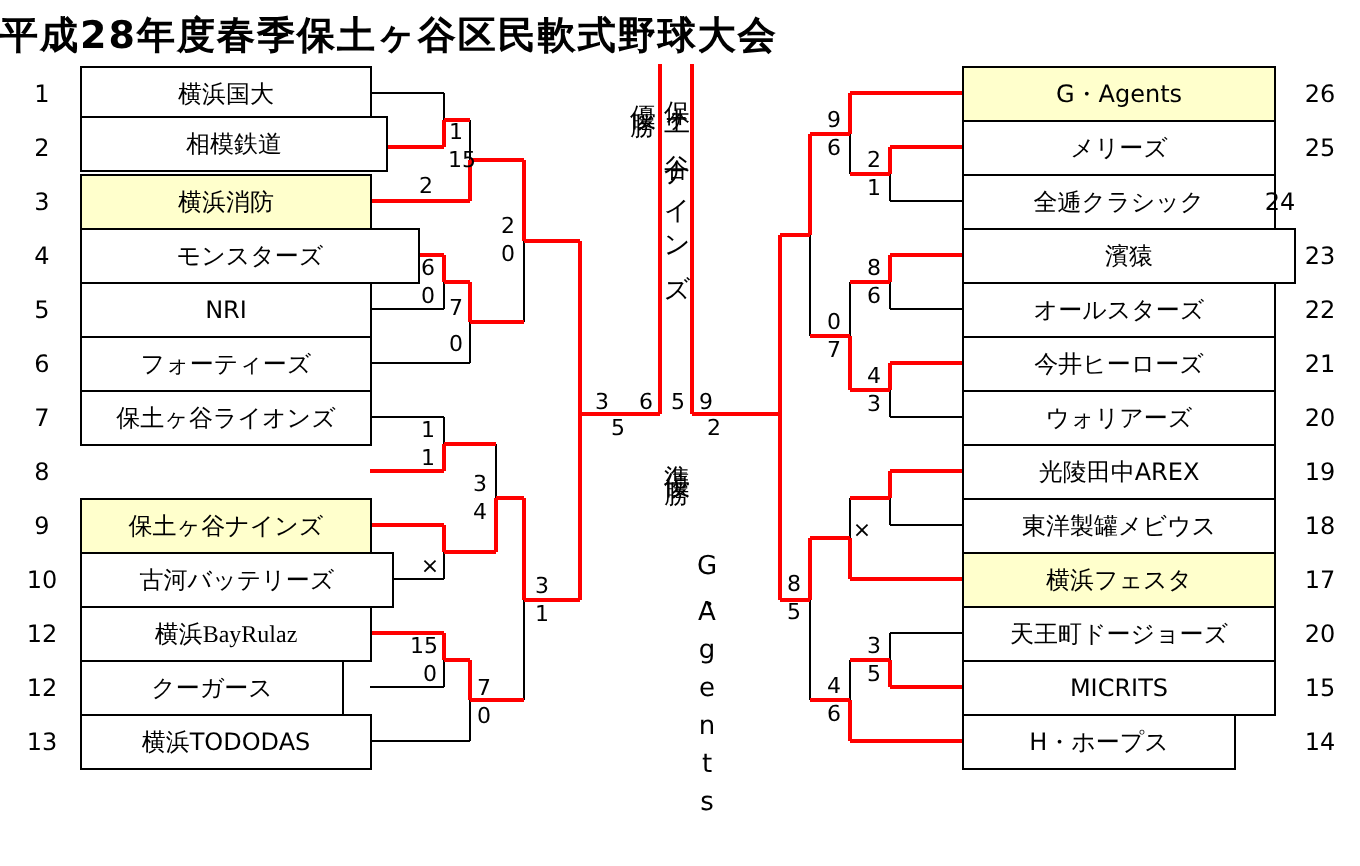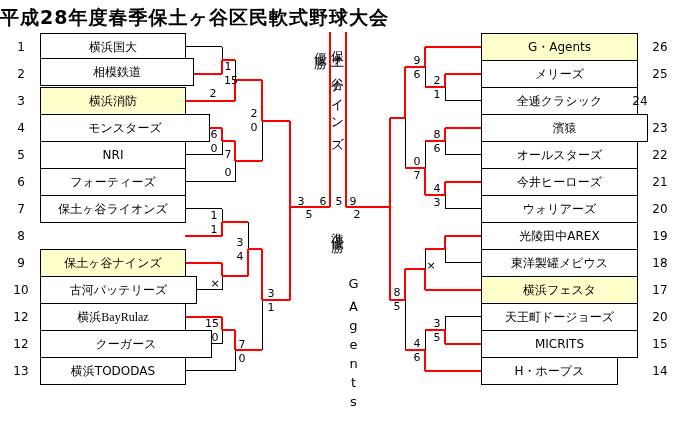--- a/index.html
+++ b/index.html
@@ -70,21 +70,21 @@
     <div class="seed" style="left: 9px; top: 168px;">6</div>
     <div class="team-box" style="left: 40px; top: 195px; width: 146px;">保土ヶ谷ライオンズ</div>
     <div class="seed" style="left: 9px; top: 195px;">7</div>
     <div class="seed" style="left: 9px; top: 222px;">8</div>
     <div class="team-box" style="left: 40px; top: 249px; width: 146px; background: rgb(255, 255, 204);">保土ヶ谷ナインズ</div>
     <div class="seed" style="left: 9px; top: 249px;">9</div>
     <div class="team-box" style="left: 40px; top: 276px; width: 157px;">古河バッテリーズ</div>
     <div class="seed" style="left: 9px; top: 276px;">10</div>
     <div class="team-box" style="left: 40px; top: 303px; width: 146px; font-family: Liberation Serif, serif;">横浜BayRulaz</div>
     <div class="seed" style="left: 9px; top: 303px;">12</div>
-    <div class="team-box" style="left: 40px; top: 330px; width: 172px;">クーガース</div>
+    <div class="team-box" style="left: 40px; top: 330px; width: 132px;">クーガース</div>
     <div class="seed" style="left: 9px; top: 330px;">12</div>
     <div class="team-box" style="left: 40px; top: 357px; width: 146px;">横浜TODODAS</div>
     <div class="seed" style="left: 9px; top: 357px;">13</div>
     <div class="team-box" style="left: 481px; top: 33px; width: 157px; background: rgb(255, 255, 204);">G・Agents</div>
     <div class="seed" style="left: 648px; top: 33px;">26</div>
     <div class="team-box" style="left: 481px; top: 60px; width: 157px;">メリーズ</div>
     <div class="seed" style="left: 648px; top: 60px;">25</div>
     <div class="team-box" style="left: 481px; top: 87px; width: 157px;">全逓クラシック</div>
     <div class="seed" style="left: 628px; top: 87px;">24</div>
     <div class="team-box" style="left: 481px; top: 114px; width: 167px;">濱猿</div>

